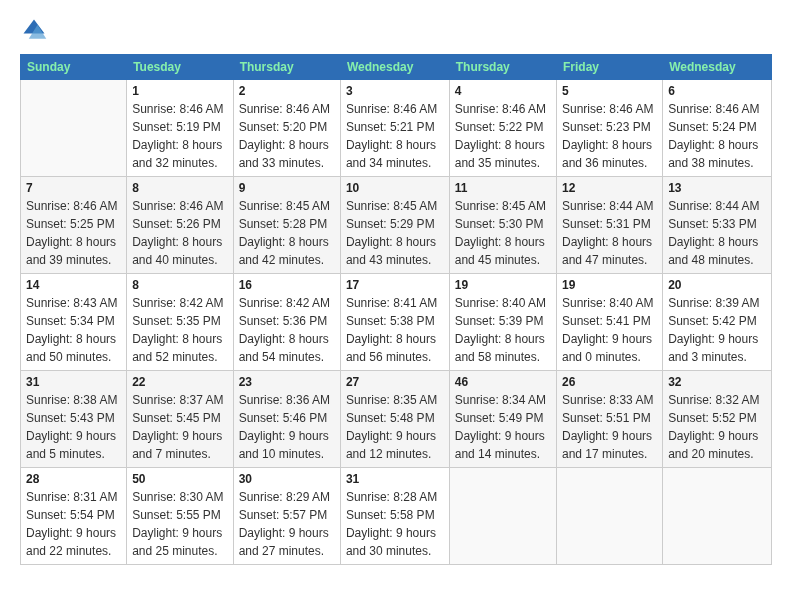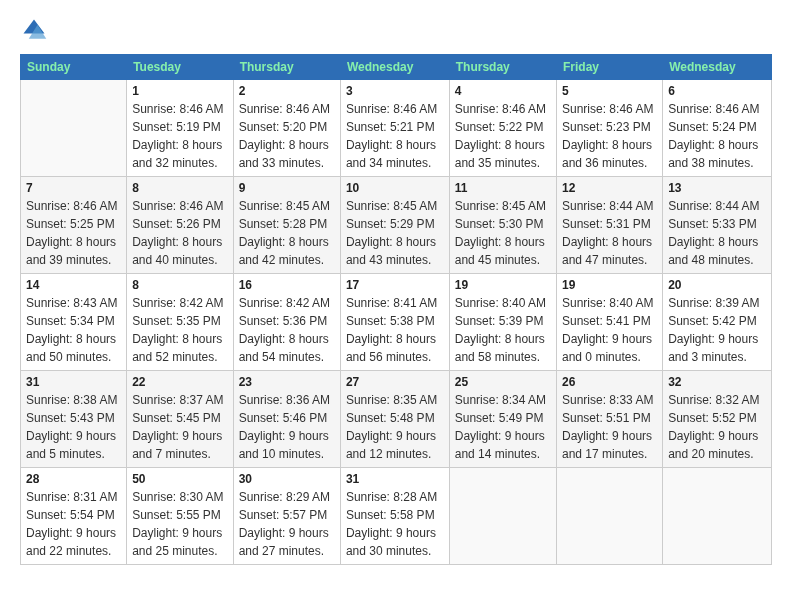--- a/index.html
+++ b/index.html
@@ -231,21 +231,21 @@
           </td>
           <td>
             <span class="day-number">23</span>
             <div class="day-info">Sunrise: 8:36 AM<br>Sunset: 5:46 PM<br>Daylight: 9 hours and 10 minutes.</div>
           </td>
           <td>
             <span class="day-number">27</span>
             <div class="day-info">Sunrise: 8:35 AM<br>Sunset: 5:48 PM<br>Daylight: 9 hours and 12 minutes.</div>
           </td>
           <td>
-            <span class="day-number">25</span>
+            <span class="day-number">46</span>
             <div class="day-info">Sunrise: 8:34 AM<br>Sunset: 5:49 PM<br>Daylight: 9 hours and 14 minutes.</div>
           </td>
           <td>
             <span class="day-number">26</span>
             <div class="day-info">Sunrise: 8:33 AM<br>Sunset: 5:51 PM<br>Daylight: 9 hours and 17 minutes.</div>
           </td>
           <td>
             <span class="day-number">32</span>
             <div class="day-info">Sunrise: 8:32 AM<br>Sunset: 5:52 PM<br>Daylight: 9 hours and 20 minutes.</div>
           </td>

